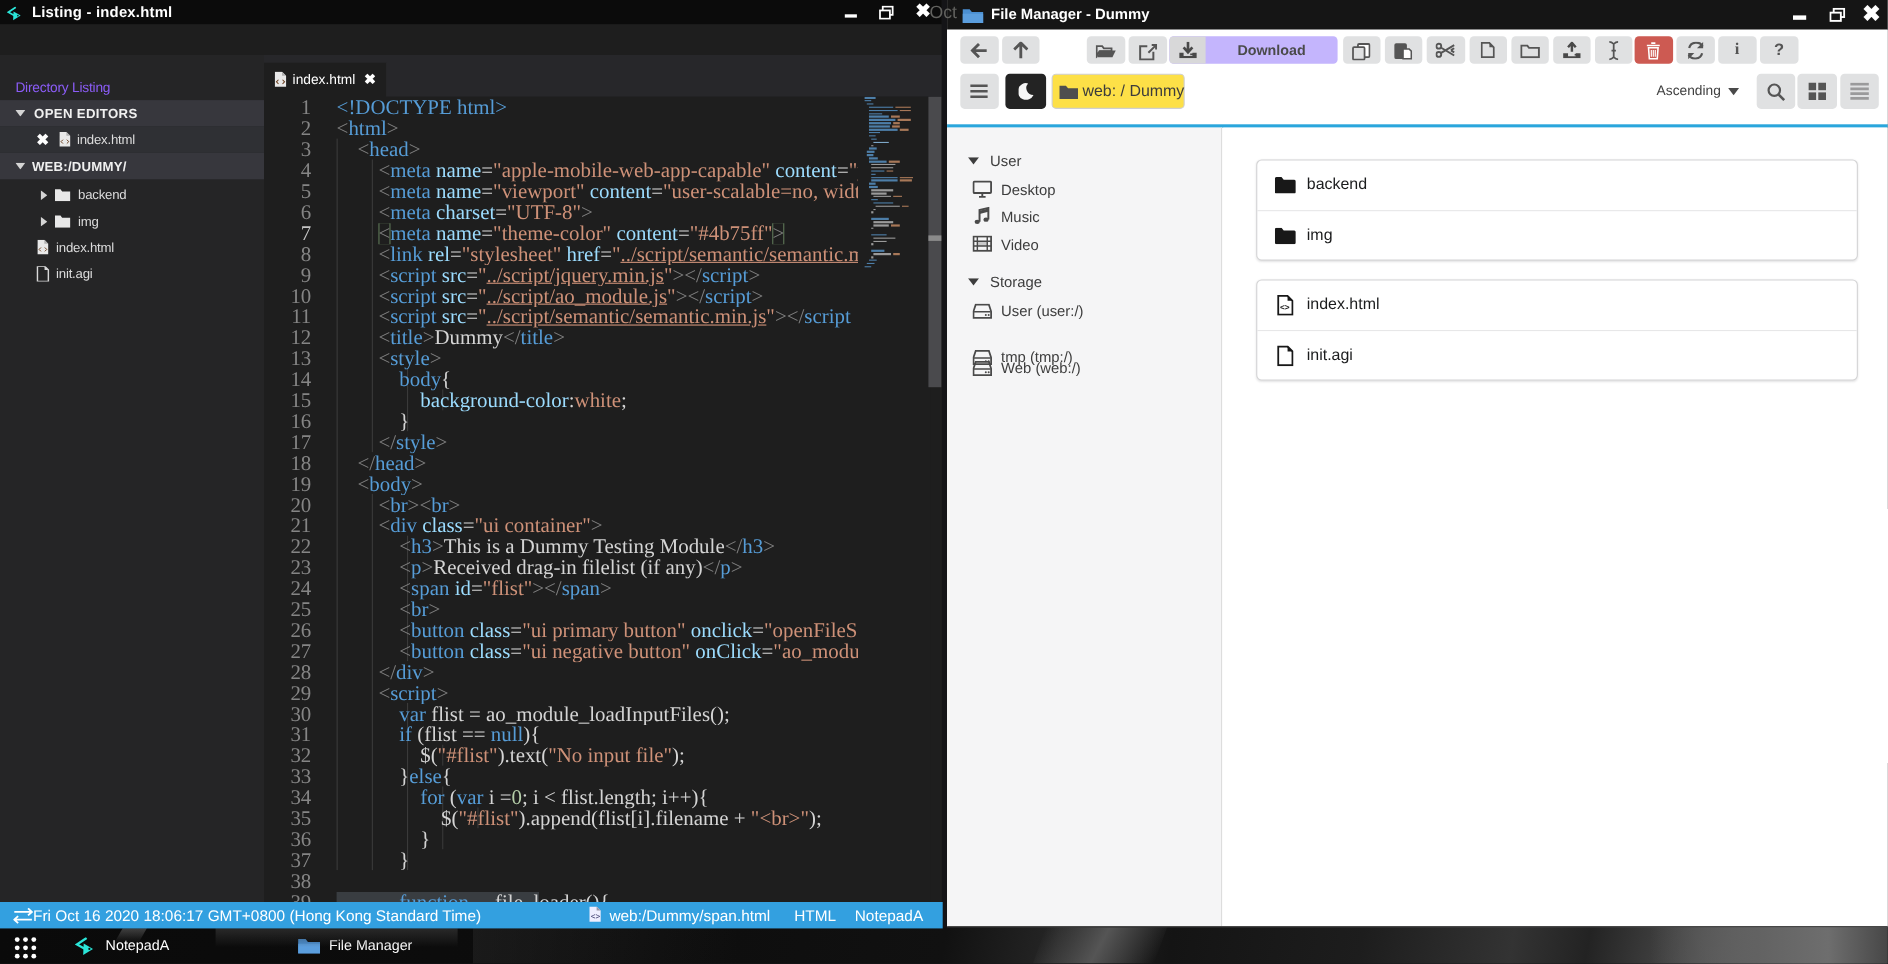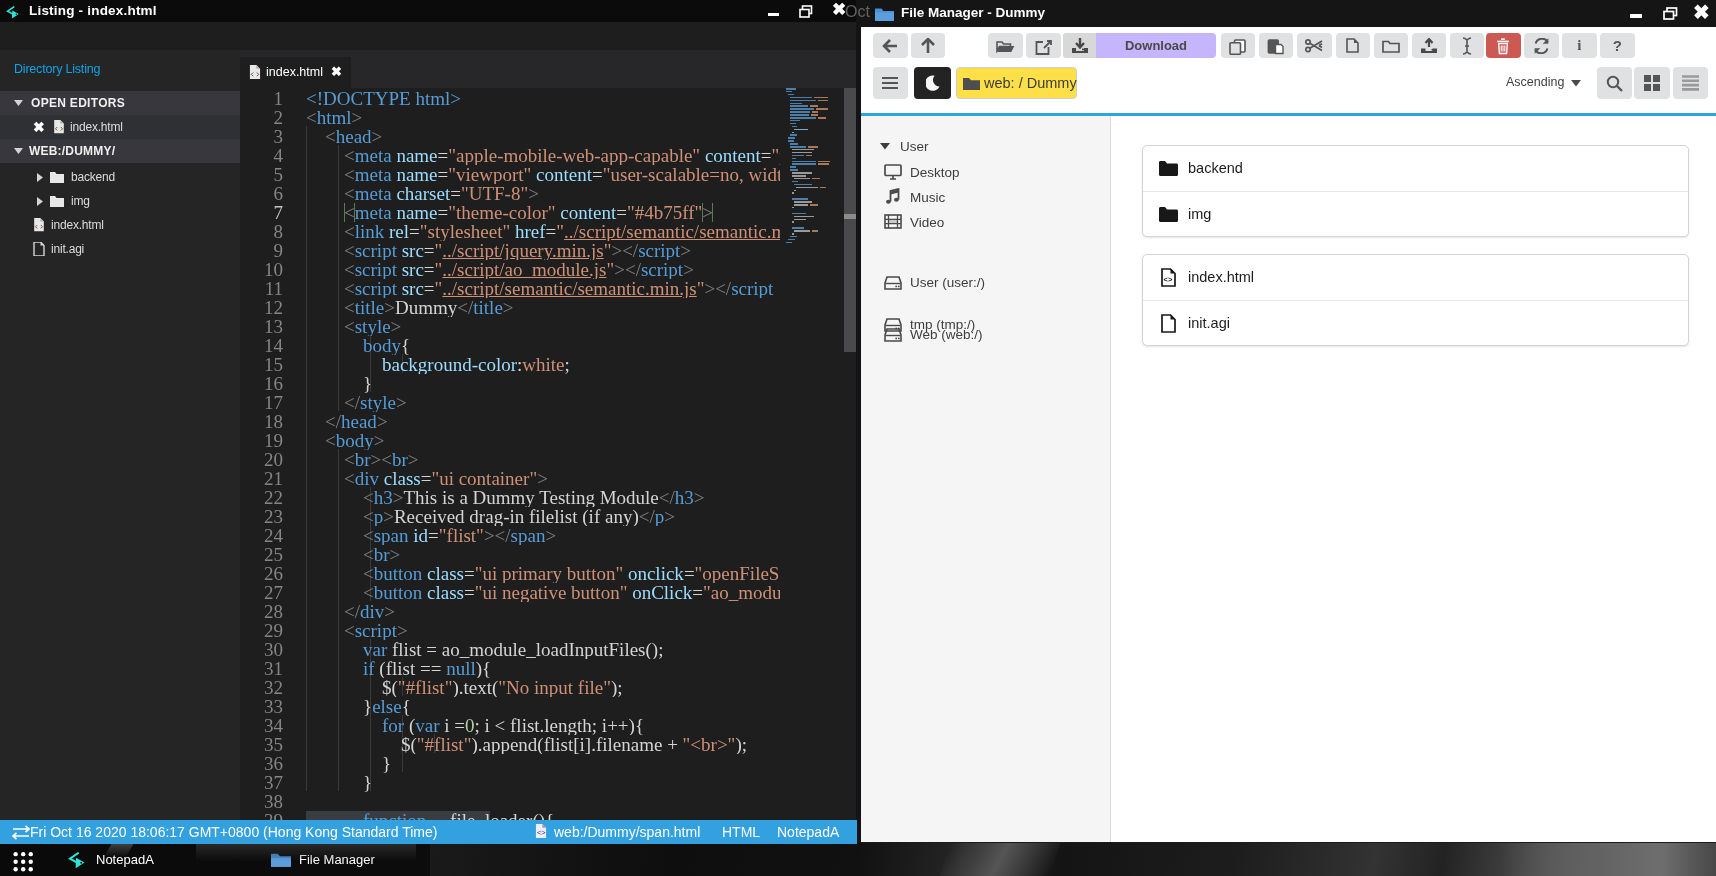--- a/index.html
+++ b/index.html
@@ -64,21 +64,21 @@
       </svg>
       <span class="ttl">Listing - index.html</span>
       <div style="position:absolute;left:768px;top:13px;width:11px;height:3px;background:#fff"></div>
       <svg class="ico" style="left:799px;top:5px" width="14" height="13" viewBox="0 0 14 13">
         <rect x="3.5" y="1" width="9" height="7.5" fill="none" stroke="#fff" stroke-width="1.6"></rect>
         <rect x="1" y="4.5" width="9" height="7.5" fill="#0b0b0b" stroke="#fff" stroke-width="1.6"></rect>
       </svg>
       <span style="position:absolute;left:832px;top:-1px;font-size:17px;font-weight:700">✖</span>
     </div>
   <div id="np-side">
-      <div style="position:absolute;left:14px;top:12px;font-size:12.5px;letter-spacing:-0.2px;color:#0ea5e9">Directory Listing</div>
+      <div style="position:absolute;left:14px;top:23px;font-size:12.5px;letter-spacing:-0.2px;color:#8b5cf6">Directory Listing</div>
 <div class="trow thdr" style="top:41px"><svg class="ico" style="left:14px;top:9px" width="9" height="6" viewBox="0 0 9 6">
           <path d="M0 0 h9 l-4.5 6 z" fill="#d4d4d4"></path>
         </svg><span style="margin-left:31px;letter-spacing:0.3px">OPEN EDITORS</span></div>
 <div class="trow" style="top:65px;background:#2f3034"><span style="position:absolute;left:33px;top:0;font-weight:700;font-size:14px;color:#fff">✖</span><svg class="ico" style="left:53px;top:5px" width="12" height="14" viewBox="0 0 13 16">
           <path d="M1 0 h7 l4 4 v11 h-11 z" fill="#e8e8e8"></path>
           <path d="M8 0 l4 4 h-4 z" fill="#b0b0b0"></path>
           <g stroke="#6a3f1f" stroke-width="1" fill="none">
             <path d="M4.5 8 l-2 2 2 2"></path>
             <path d="M8.5 8 l2 2 -2 2"></path>
           </g>
@@ -402,20 +402,26 @@
         <span style="position:absolute;left:49px;top:0">Music</span>
       </div>
 <div class="srow" style="top:94px">
         <svg class="ico" style="left:23px;top:4px" width="18" height="15" viewBox="0 0 18 15">
           <rect x="1" y="1" width="16" height="13" fill="none" stroke="#4a4a4a" stroke-width="1.6"></rect>
           <path d="M4.5 1 V14 M13.5 1 V14 M1 5.3 H17 M1 9.6 H17" stroke="#4a4a4a" stroke-width="1.3"></path>
           <rect x="4.5" y="5.3" width="9" height="4.3" fill="#4a4a4a" opacity="0.25"></rect>
         </svg>
         <span style="position:absolute;left:49px;top:0">Video</span>
       </div>
+<div class="srow" style="top:128px">
+        <svg class="ico" style="left:19px;top:9px" width="10" height="7" viewBox="0 0 10 7">
+          <path d="M0 0 h10 l-5 6.5 z" fill="#3d3d3d"></path>
+        </svg>
+        <span style="position:absolute;left:39px;top:0">Storage</span>
+      </div>
 <div class="srow" style="top:154px">
         <svg class="ico" style="left:23px;top:6px" width="18" height="14" viewBox="0 0 18 14">
           <path d="M3 1 h12 l2 6 v6 H1 V7 z" fill="none" stroke="#4a4a4a" stroke-width="1.6"></path>
           <path d="M1.5 7.5 H16.5" stroke="#4a4a4a" stroke-width="1.4"></path>
           <circle cx="12.2" cy="10.4" r="0.9" fill="#4a4a4a"></circle>
           <circle cx="14.8" cy="10.4" r="0.9" fill="#4a4a4a"></circle>
         </svg>
         <span style="position:absolute;left:49px;top:0">User (user:/)</span>
       </div>
 <div class="srow" style="top:196px">

